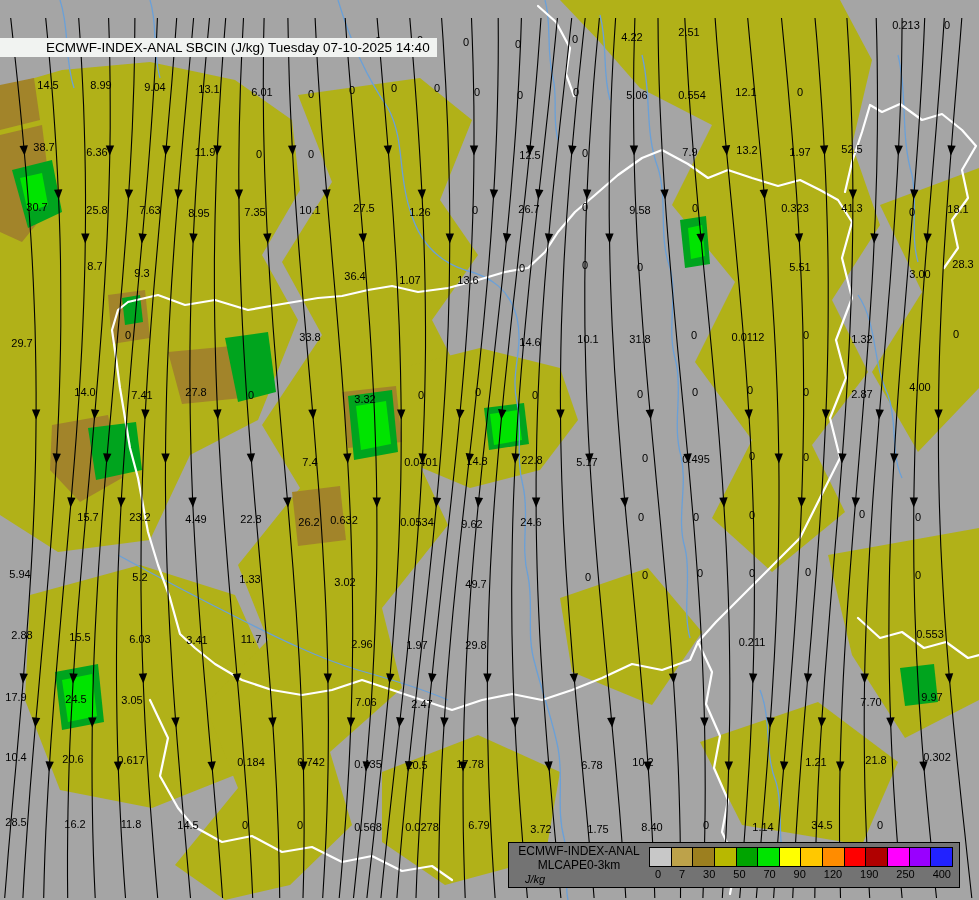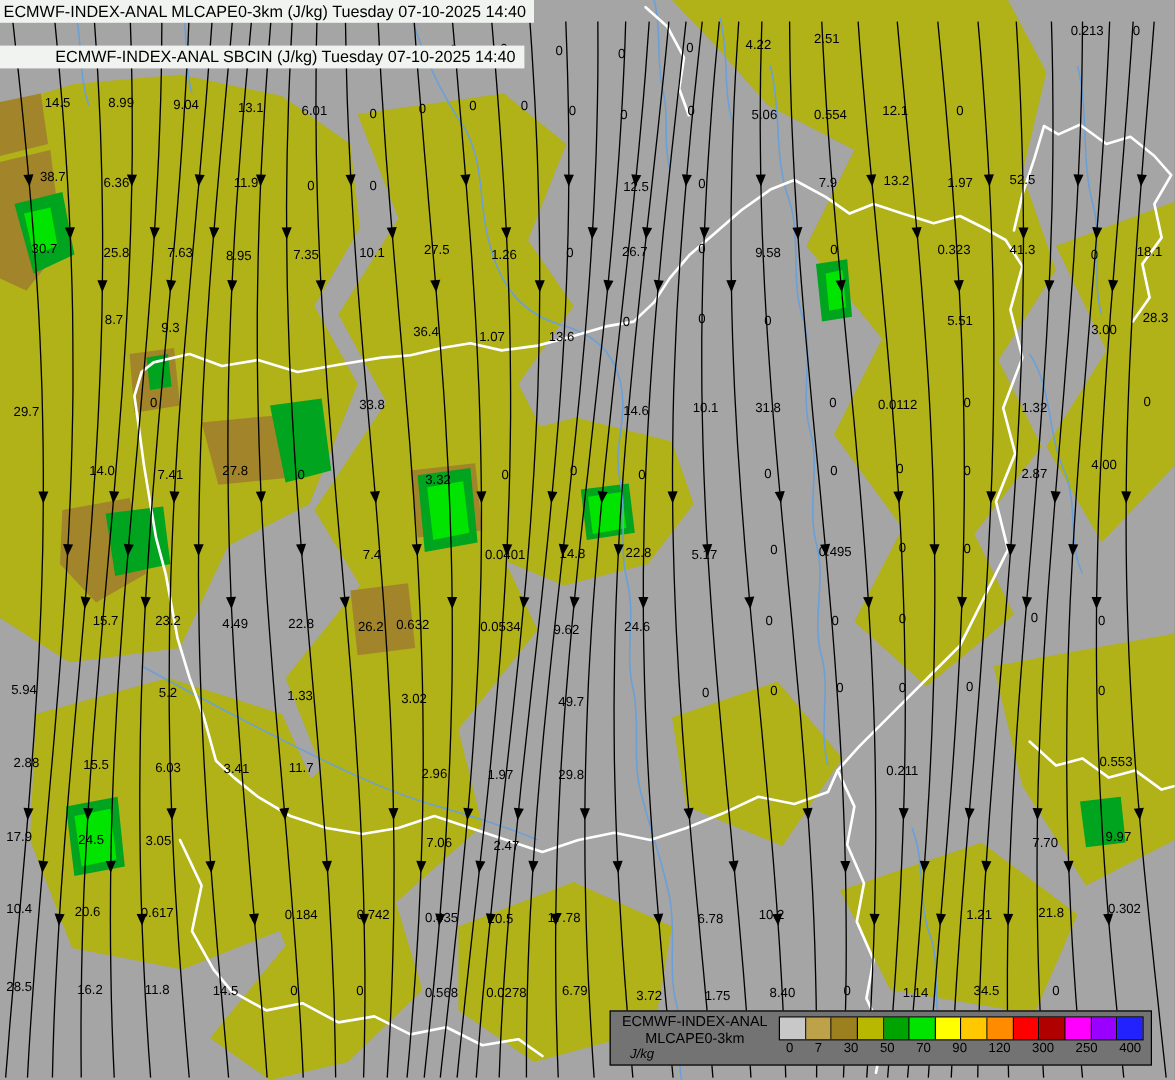--- a/index.html
+++ b/index.html
@@ -410,21 +410,20 @@
       <text x="479" y="829" text-anchor="middle" fill="#000" font-size="11px" font-family="&quot;Liberation Sans&quot;, sans-serif">6.79</text>
       <text x="541" y="833" text-anchor="middle" fill="#000" font-size="11px" font-family="&quot;Liberation Sans&quot;, sans-serif">3.72</text>
       <text x="598" y="833" text-anchor="middle" fill="#000" font-size="11px" font-family="&quot;Liberation Sans&quot;, sans-serif">1.75</text>
       <text x="652" y="831" text-anchor="middle" fill="#000" font-size="11px" font-family="&quot;Liberation Sans&quot;, sans-serif">8.40</text>
       <text x="706" y="829" text-anchor="middle" fill="#000" font-size="11px" font-family="&quot;Liberation Sans&quot;, sans-serif">0</text>
       <text x="763" y="831" text-anchor="middle" fill="#000" font-size="11px" font-family="&quot;Liberation Sans&quot;, sans-serif">1.14</text>
       <text x="822" y="829" text-anchor="middle" fill="#000" font-size="11px" font-family="&quot;Liberation Sans&quot;, sans-serif">34.5</text>
       <text x="880" y="829" text-anchor="middle" fill="#000" font-size="11px" font-family="&quot;Liberation Sans&quot;, sans-serif">0</text>
     </svg>
 
-  <div class="hdr" id="hdr1">ECMWF-INDEX-ANAL MLCAPE0-3km (J/kg) Tuesday 07-10-2025 14:40</div>
   <div class="hdr" id="hdr3">ECMWF-INDEX-ANAL SBCIN (J/kg) Tuesday 07-10-2025 14:40</div>
 
   <div class="legend">
     <div class="legend-left">
       <div class="legend-title">ECMWF-INDEX-ANAL</div>
       <div class="legend-title">MLCAPE0-3km</div>
       <div class="legend-unit">J/kg</div>
     </div>
     <div class="legend-right">
       <div class="legend-bar" id="legend-bar">
@@ -444,20 +443,20 @@
           <div style="background: rgb(34, 34, 255);"></div>
         </div>
       <div class="legend-ticks" id="legend-ticks">
           <span>0</span>
           <span>7</span>
           <span>30</span>
           <span>50</span>
           <span>70</span>
           <span>90</span>
           <span>120</span>
-          <span>300</span>
+          <span>190</span>
           <span>250</span>
           <span>400</span>
         </div>
     </div>
   </div>
 
 </div>
 
 </body></html>

